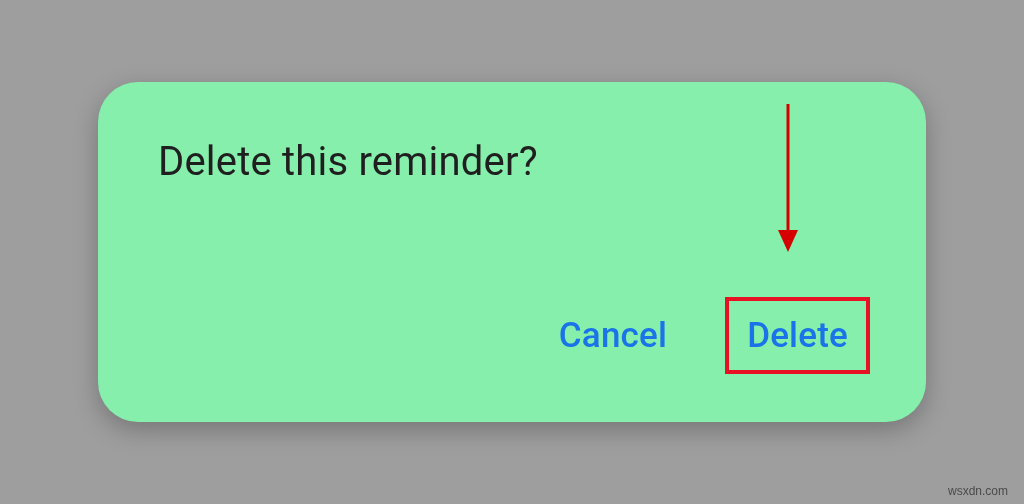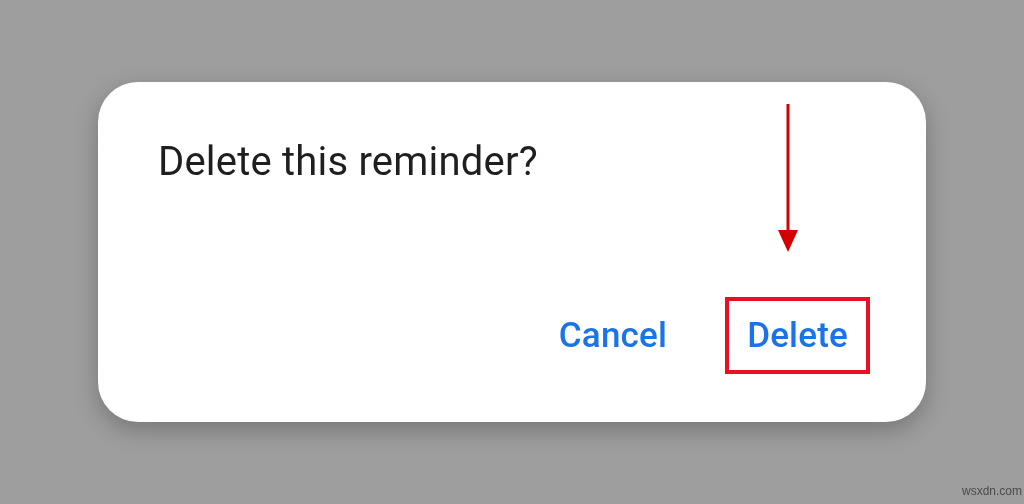--- a/index.html
+++ b/index.html
@@ -13,21 +13,21 @@
       background: #9e9e9e;
       font-family: 'Roboto', 'Segoe UI', Arial, sans-serif;
       position: relative;
       display: flex;
       align-items: center;
       justify-content: center;
     }
     .dialog {
       width: 828px;
       height: 340px;
-      background: #ffffff;
+      background: #86efac;
       border-radius: 40px;
       box-shadow: 0 8px 24px rgba(0,0,0,0.25);
       position: relative;
       padding: 56px 56px 48px 60px;
       display: flex;
       flex-direction: column;
       justify-content: space-between;
     }
     .dialog-title {
       font-size: 40px;
@@ -56,21 +56,21 @@
       padding: 14px 18px;
     }
     .arrow-annotation {
       position: absolute;
       top: 22px;
       left: 670px;
       pointer-events: none;
     }
     .watermark {
       position: absolute;
-      right: 2px;
+      right: 16px;
       bottom: 6px;
       font-size: 12px;
       color: #4a4a4a;
       font-family: Arial, sans-serif;
     }
   </style>
 </head>
 <body>
 
 <div class="dialog">

